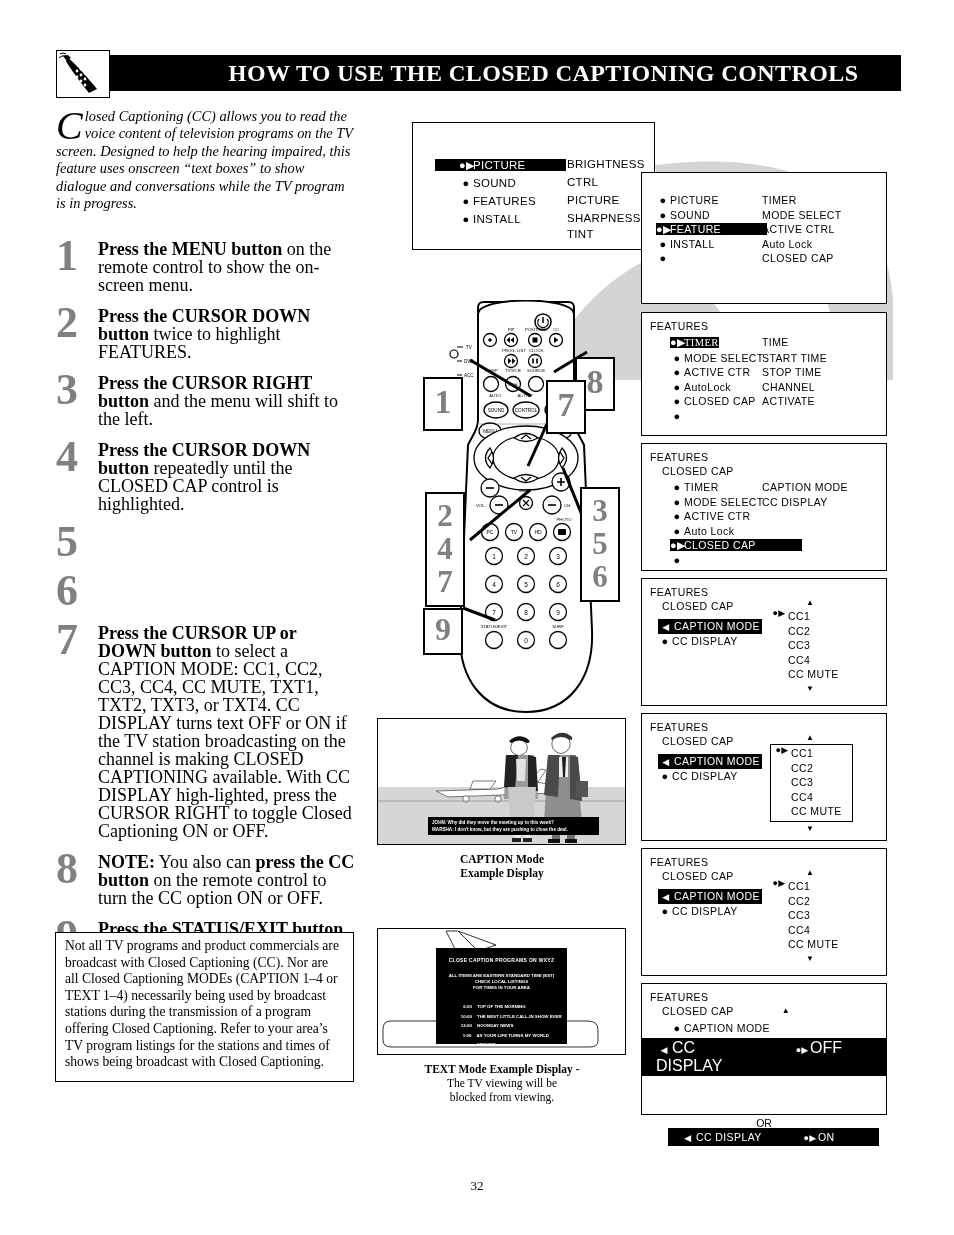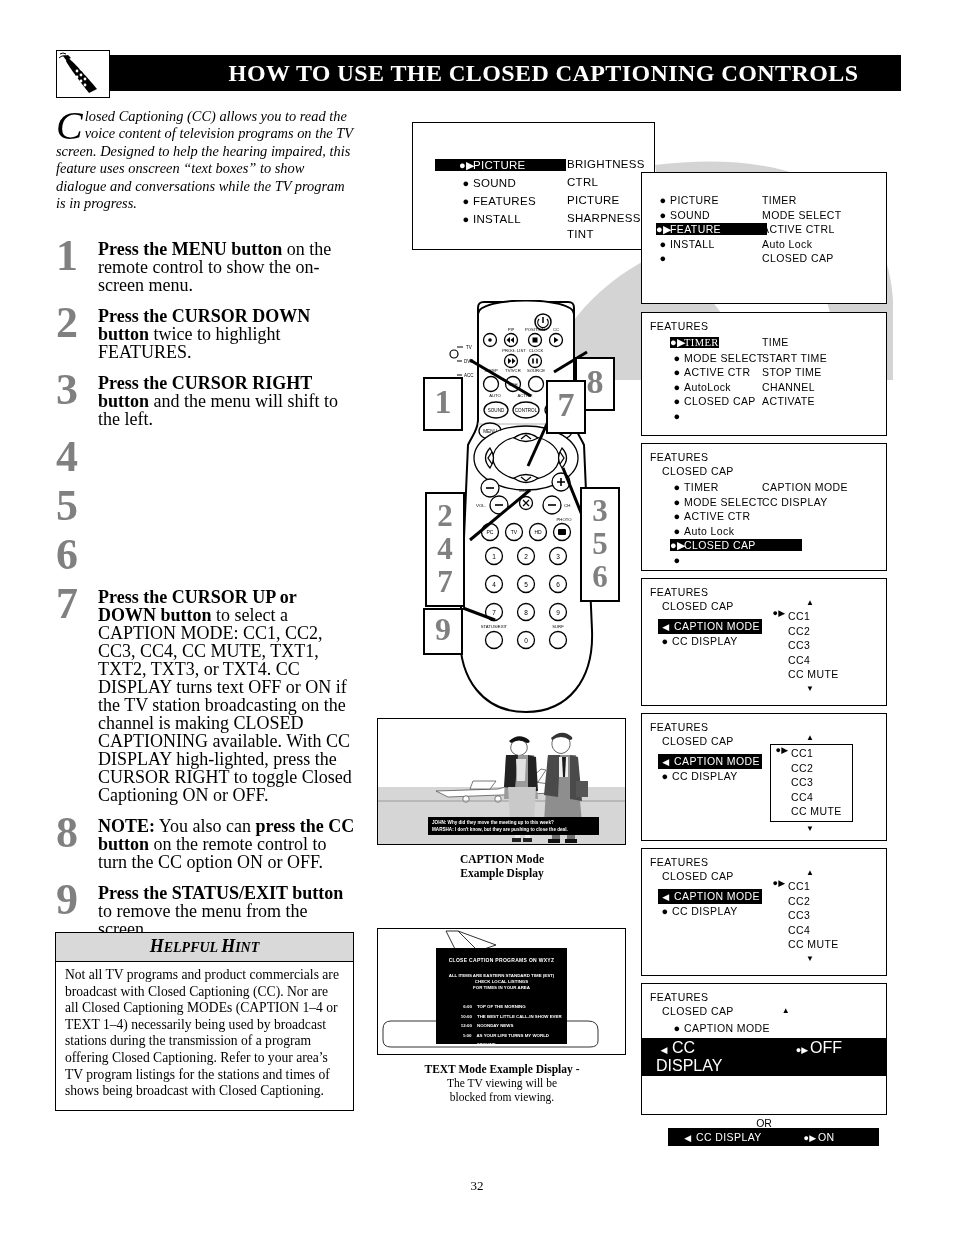--- a/index.html
+++ b/index.html
@@ -351,20 +351,21 @@
     <div class="step">
       <div class="step-num">2</div>
       <div class="step-text"><b>Press the CURSOR DOWN button</b> twice to highlight FEATURES.</div>
     </div>
     <div class="step">
       <div class="step-num">3</div>
       <div class="step-text"><b>Press the CURSOR RIGHT button</b> and the menu will shift to the left.</div>
     </div>
     <div class="step">
       <div class="step-num">4</div>
+      <div class="step-text"><b>Press the CURSOR DOWN button</b> repeatedly until the CLOSED CAP control is highlighted.</div>
     </div>
     <div class="step">
       <div class="step-num">5</div>
     </div>
     <div class="step">
       <div class="step-num">6</div>
     </div>
     <div class="step">
       <div class="step-num">7</div>
       <div class="step-text"><b>Press the CURSOR UP or DOWN button</b> to select a CAPTION MODE: CC1, CC2, CC3, CC4, CC MUTE, TXT1, TXT2, TXT3, or TXT4.  CC DISPLAY turns text OFF or ON if the TV station broadcasting on the channel is making CLOSED CAPTIONING available. With CC DISPLAY high-lighted, press the CURSOR RIGHT to toggle Closed Captioning ON or OFF.</div>
@@ -373,23 +374,20 @@
       <div class="step-num">8</div>
       <div class="step-text"><b>NOTE:</b> You also can <b>press the CC button</b> on the remote control to turn the CC option ON or OFF.</div>
     </div>
     <div class="step">
       <div class="step-num">9</div>
       <div class="step-text"><b>Press the STATUS/EXIT button</b> to remove the menu from the screen.</div>
     </div>
   </div>
 
 <div class="hint-box">
-  <div class="hint-head">
-    <span>H</span><span class="sc">ELPFUL </span><span>H</span><span class="sc">INT</span>
-  </div>
   <div class="hint-body">Not all TV programs and product commercials are broadcast with Closed Captioning (CC).  Nor are all Closed Captioning MODEs (CAPTION 1–4 or TEXT 1–4) necessarily being used by broadcast stations during the transmission of a program offering Closed Captioning.  Refer to your area’s TV program listings for the stations and times of shows being broadcast with Closed Captioning.</div>
 </div>
 
 <div class="page-num">32</div>
 
 <svg class="beam" style="left:415px; top:140px; width:480px; height:240px; background:none;" viewBox="0 0 480 240">
   <path d="M240 25 C360 10 470 40 478 160 L478 240 L420 240 C430 120 350 60 250 80 Z" fill="#d4d4d4"></path>
   <path d="M240 115 C170 150 140 200 130 240 L330 240 C330 200 300 150 245 118 Z" fill="#d4d4d4"></path>
 </svg>
 

